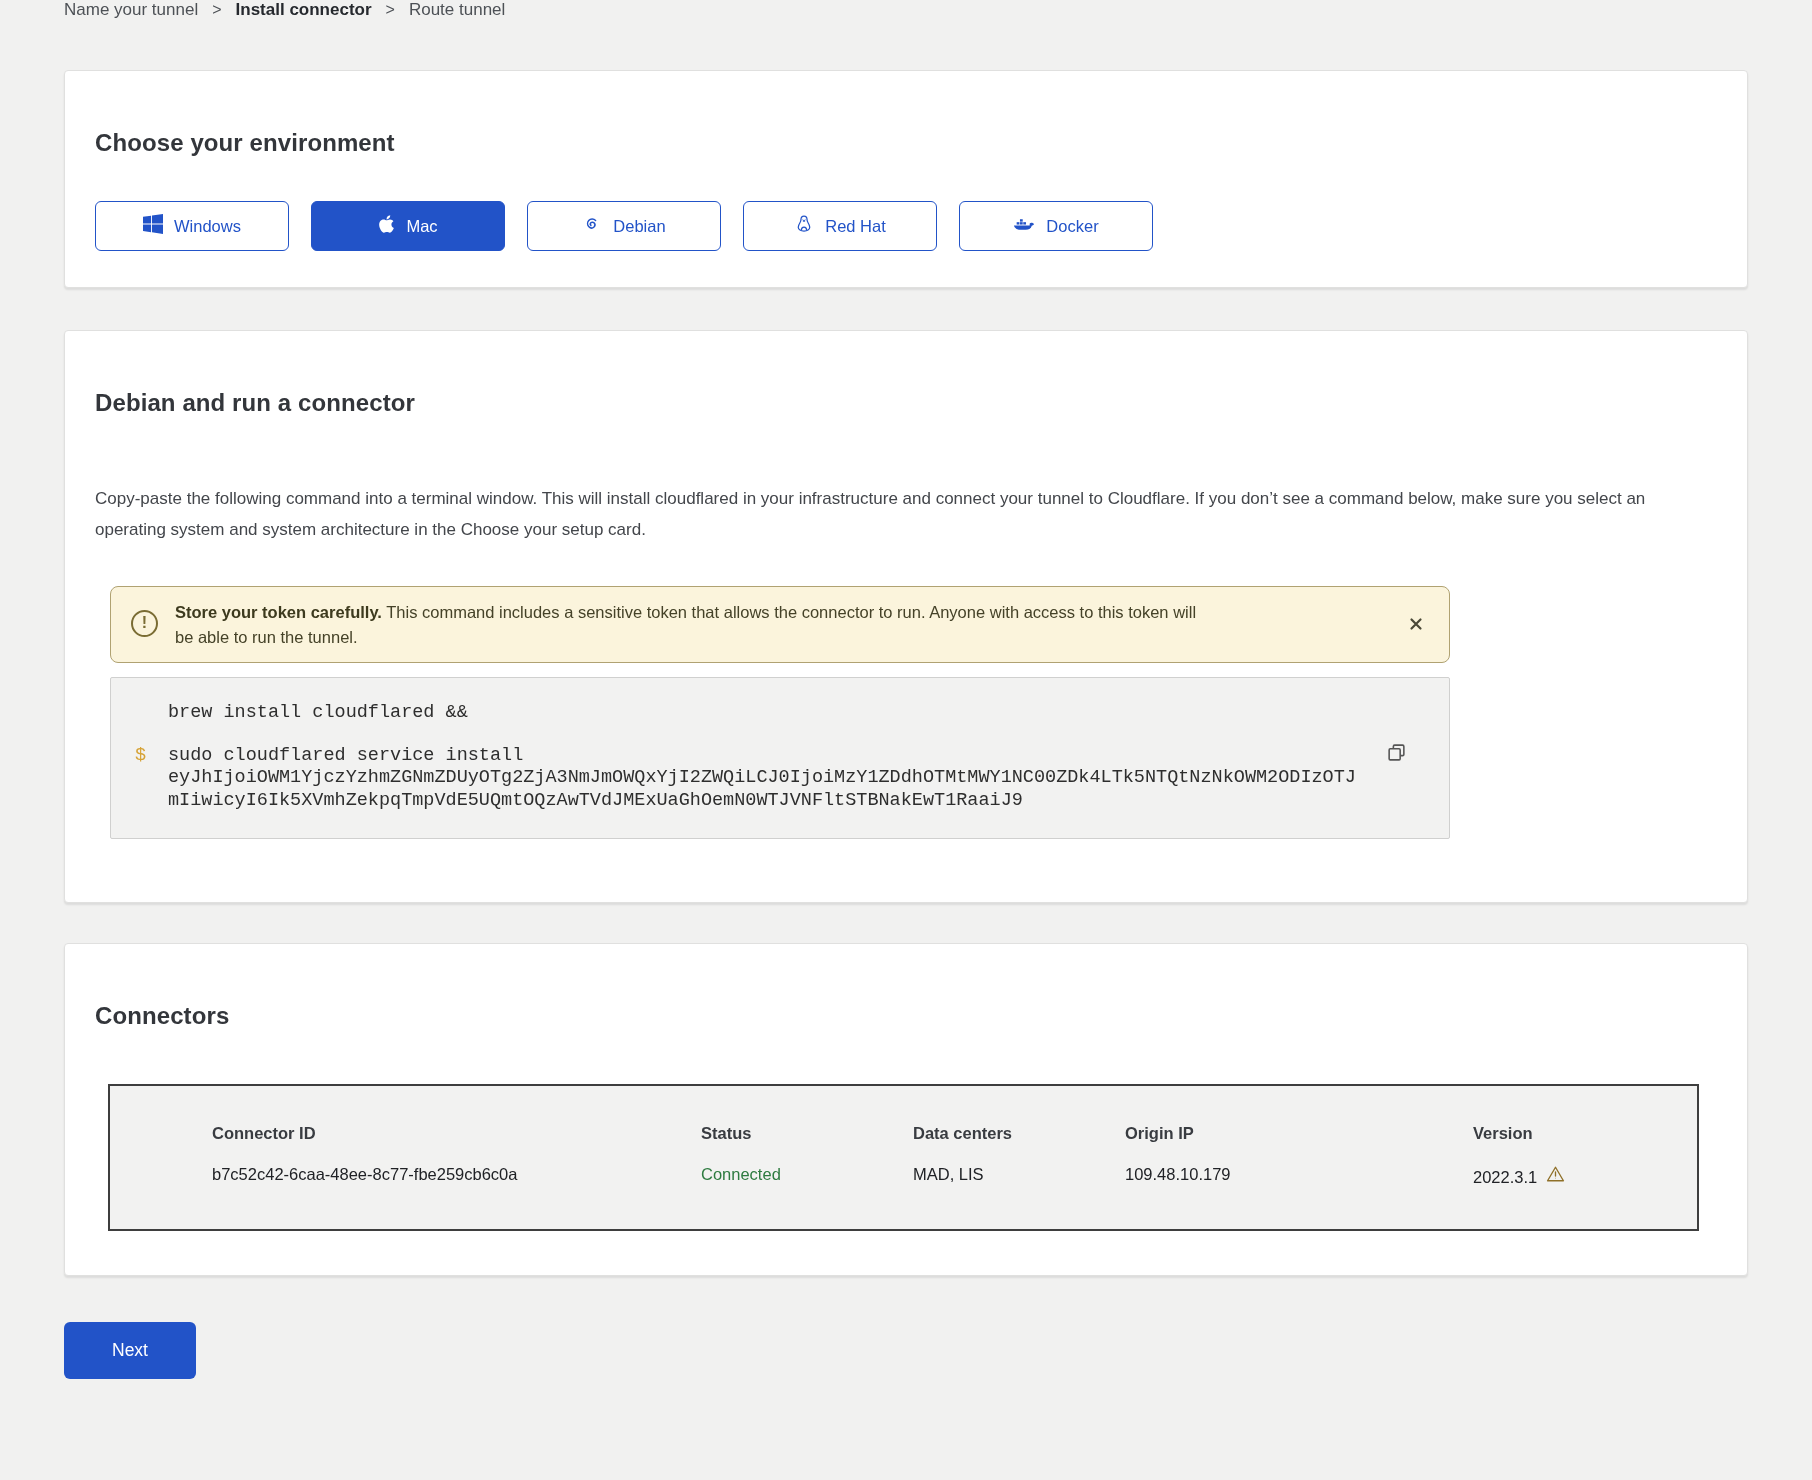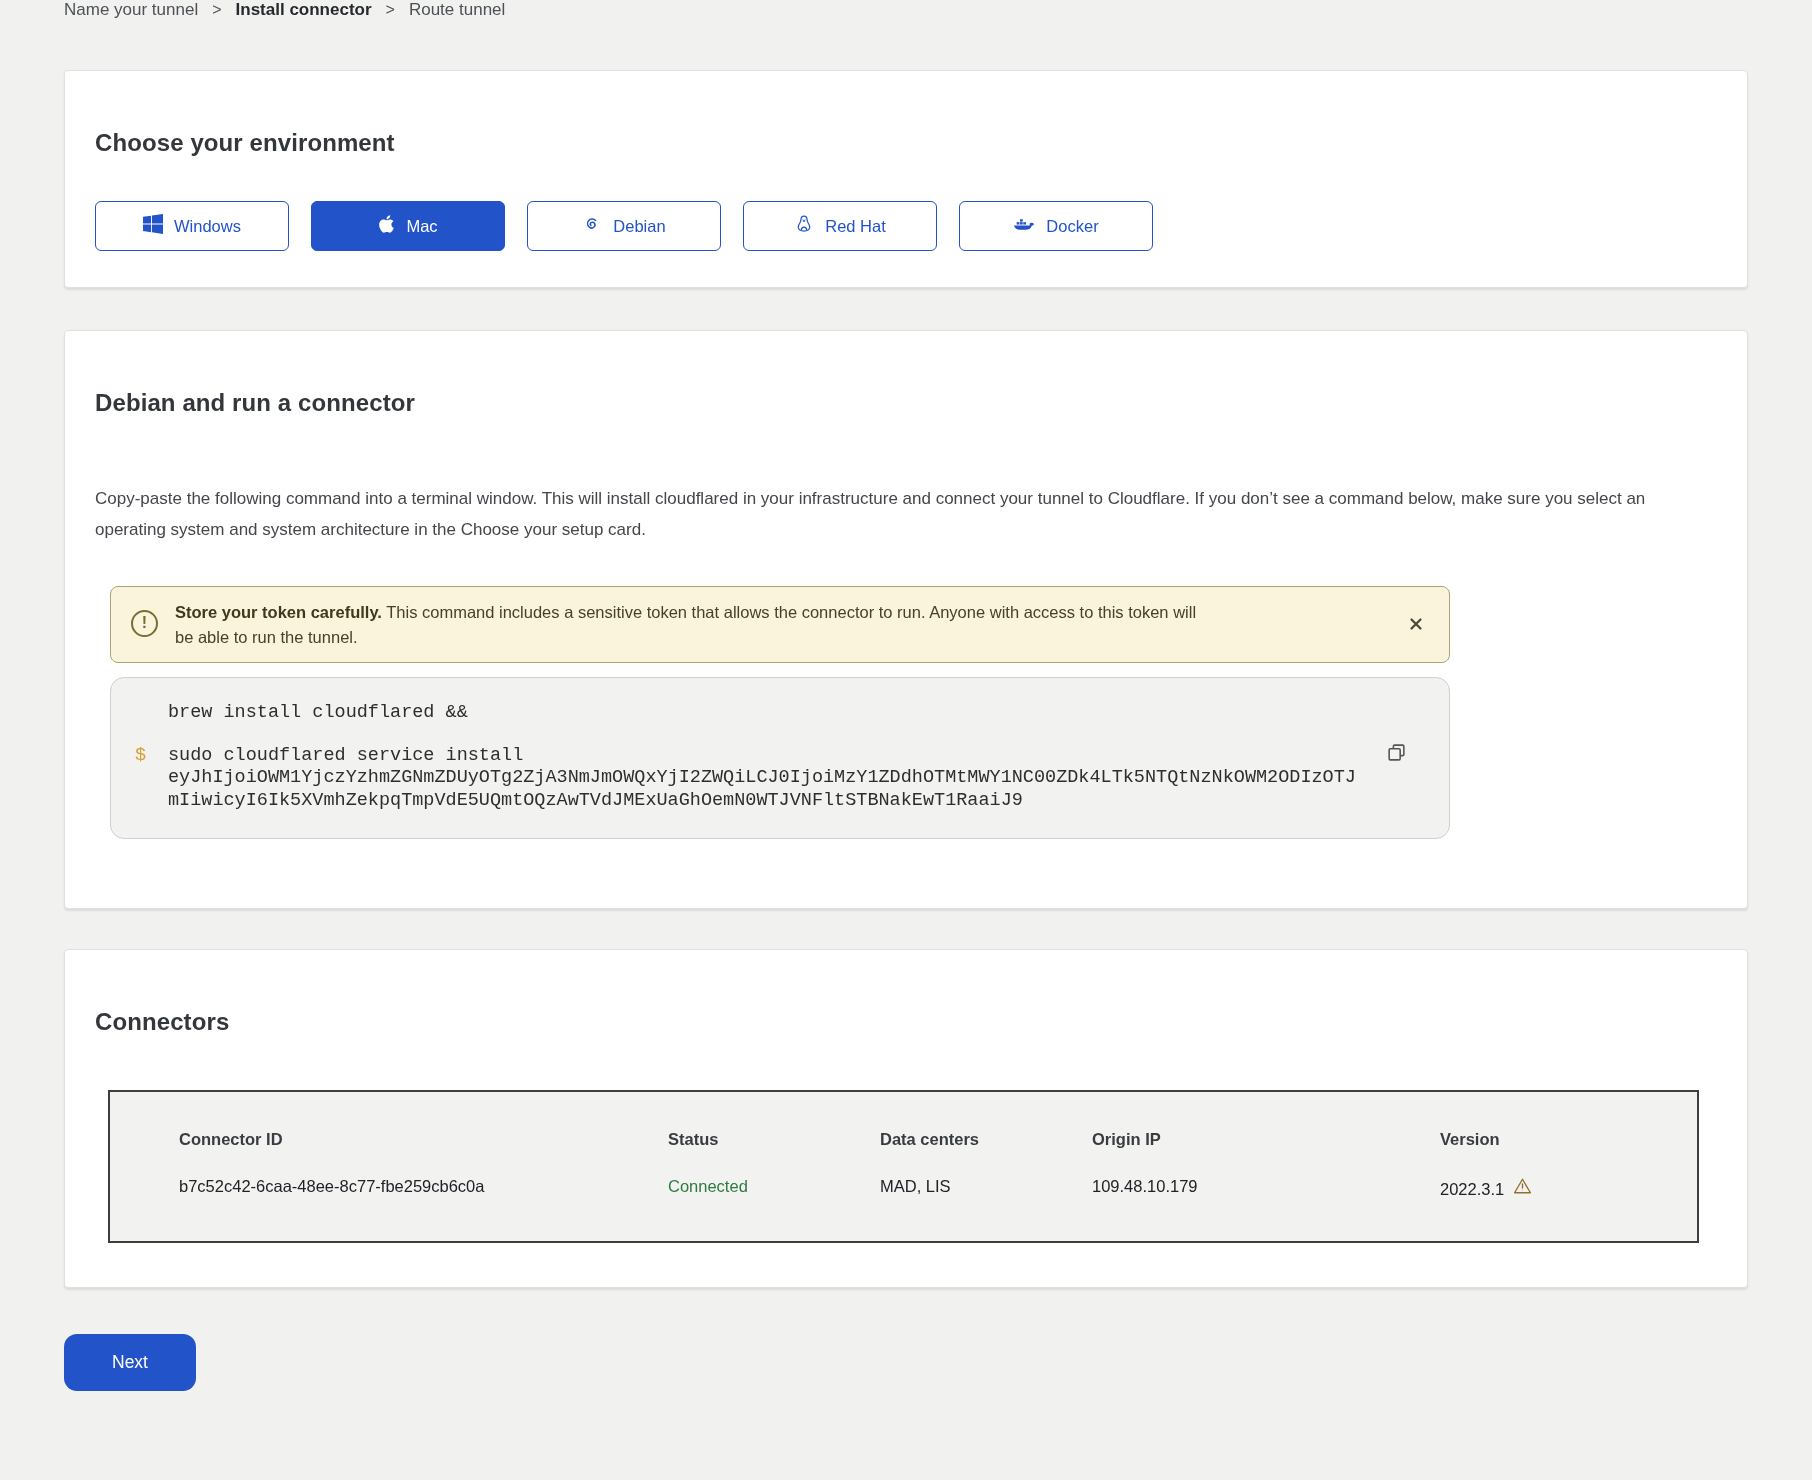--- a/index.html
+++ b/index.html
@@ -98,63 +98,63 @@
   .alert-text strong { color: #3d3a1e; }
   .alert-close {
     margin-left: auto;
     align-self: center;
     background: none; border: none; cursor: pointer;
     padding: 4px;
     line-height: 0;
   }
   .codeblock {
     position: relative;
-    margin: 14px 0 12px 15px;
+    margin: 14px 0 6px 15px;
     width: 1340px;
     background: #f2f2f1;
     border: 1px solid #d0d0cf;
-    border-radius: 14px;
+    border-radius: 2px;
     padding: 24px 88px 26px 24px;
     font-family: "Liberation Mono", "DejaVu Sans Mono", monospace;
     font-size: 18.5px;
     line-height: 1.22;
     color: #2e2e2e;
   }
   .cmd { display: flex; }
   .cmd + .cmd { margin-top: 20px; }
   .cmd-gutter { flex: none; width: 15px; margin-right: 18px; color: #d6a235; }
   .cmd-body { flex: 1; min-width: 0; overflow-wrap: break-word; word-break: break-word; }
   .copy-btn {
     position: absolute; right: 40px; top: 62px;
     background: none; border: none; cursor: pointer; line-height: 0; padding: 2px;
   }
 
   
   .conn-table {
     margin: 54px 18px 0 13px;
     border: 2px solid #3e3e3e;
     background: #f2f2f1;
-    padding: 38px 40px 42px 69px;
+    padding: 38px 40px 42px 102px;
     display: grid;
     grid-template-columns: 489px 212px 212px 348px 1fr;
-    row-gap: 28px;
+    row-gap: 22px;
     font-size: 16.5px;
   }
   .th { font-weight: 700; color: #393c41; }
   .td { color: #202226; }
   .td.status { color: #2e7b40; }
   .td.version { display: flex; align-items: flex-end; gap: 9px; }
 
   
   .next-btn {
     margin-top: 46px;
     width: 132px; height: 57px;
     background: #2253c8;
     color: #ffffff;
-    border: none; border-radius: 13px;
+    border: none; border-radius: 6px;
     font-family: "Liberation Sans", sans-serif;
     font-size: 17.5px;
     cursor: pointer;
   }
 </style>
 </head>
 <body>
 
 <div class="page">
 

